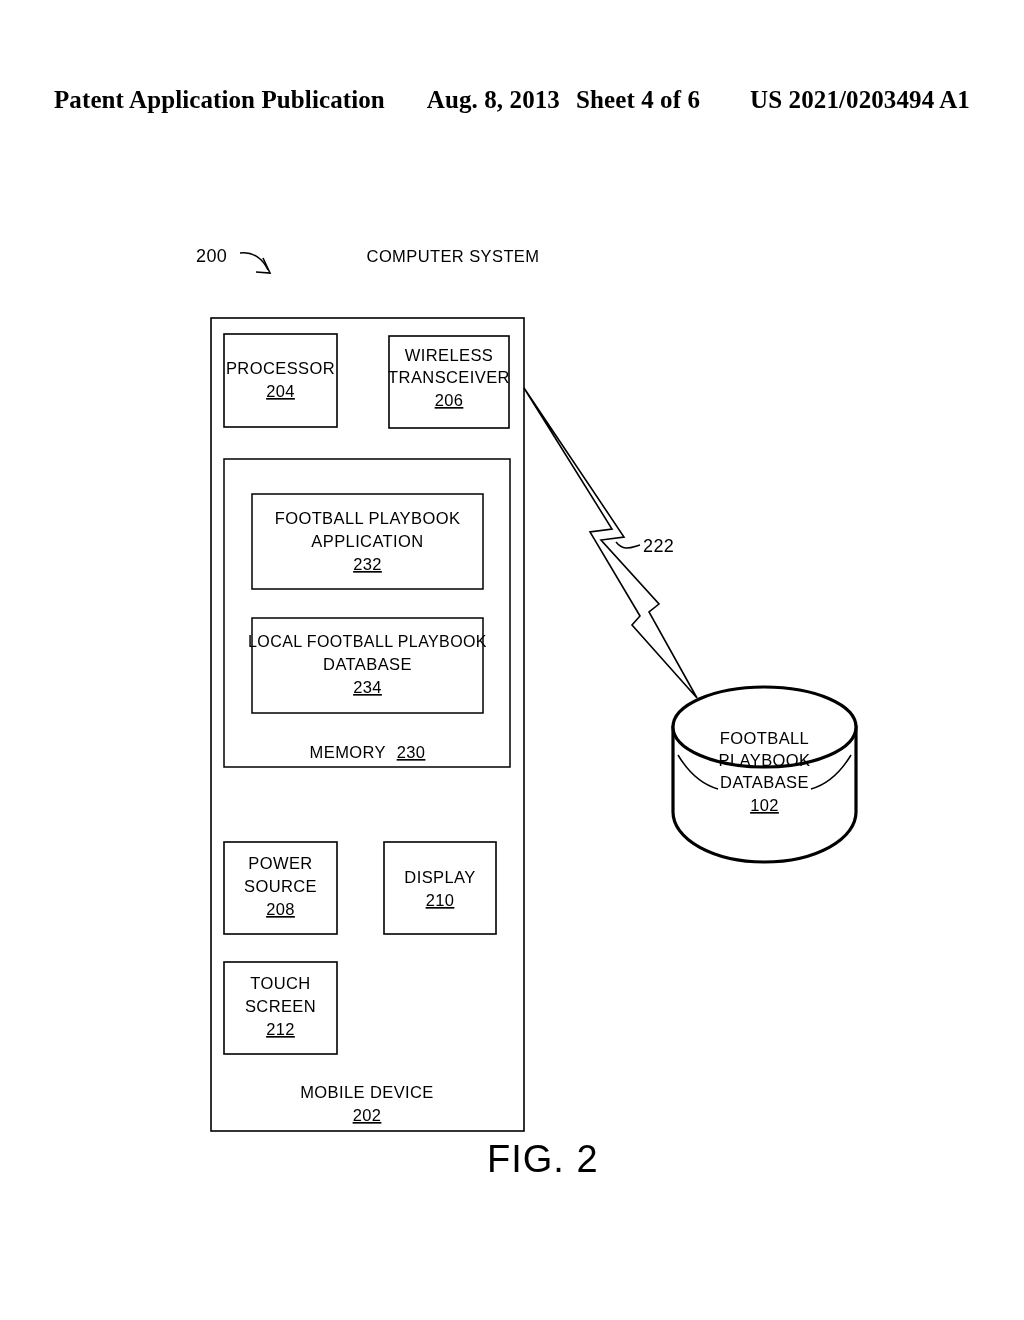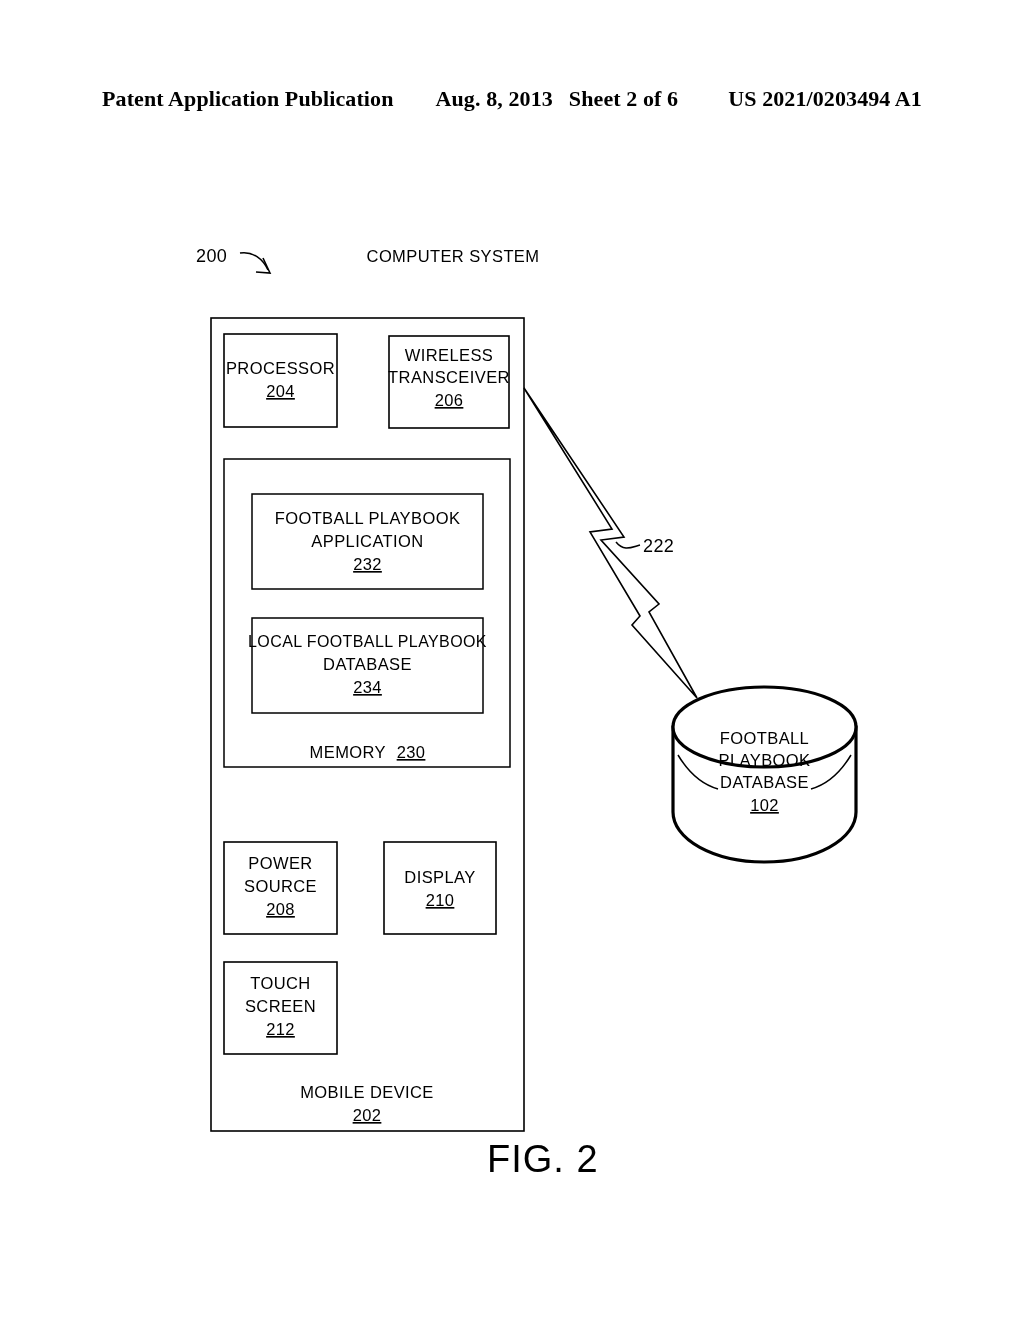--- a/index.html
+++ b/index.html
@@ -21,21 +21,21 @@
   .page-header {
     position: absolute;
     top: 86px;
     left: 0;
     width: 1024px;
     display: flex;
     justify-content: center;
     align-items: baseline;
     font-family: "Liberation Serif", serif;
     font-weight: bold;
-    font-size: 22px;
+    font-size: 25px;
     letter-spacing: 0.1px;
     white-space: nowrap;
   }
   .page-header .seg-pub   { margin-right: 42px; }
   .page-header .seg-date  { margin-right: 16px; text-align: center; }
   .page-header .seg-sheet { margin-right: 50px; }
 
   
   #figure {
     position: absolute;
@@ -115,21 +115,21 @@
     stroke: #000000;
     stroke-width: 1.5;
   }
 </style>
 </head>
 <body>
 
 <div class="page-header">
   <span class="seg-pub">Patent Application Publication</span>
   <span class="seg-date">Aug. 8, 2013</span>
-  <span class="seg-sheet">Sheet 2 of 6</span>
+  <span class="seg-sheet">Sheet 4 of 6</span>
   <span class="seg-num">US 2021/0203494 A1</span>
 </div>
 
 <div id="figure">
 <svg width="1024" height="1320" viewBox="0 0 1024 1320" xmlns="http://www.w3.org/2000/svg">
 
   <text class="lead-num" x="196" y="262">200</text>
   <path class="leader" d="M 240 253 C 253 251 263 259 268 270"></path>
   <path class="connector" d="M 263 258 L 270 273 L 256 272" fill="#000000" stroke="none"></path>
 

